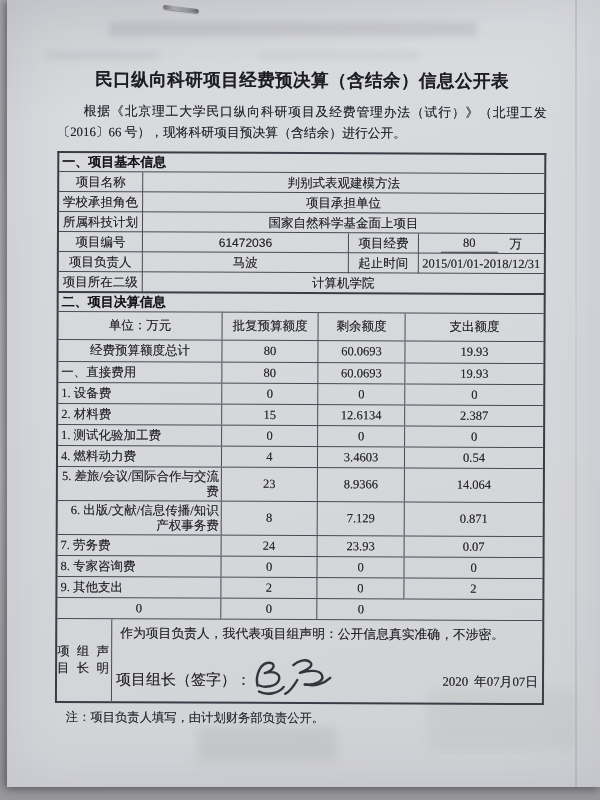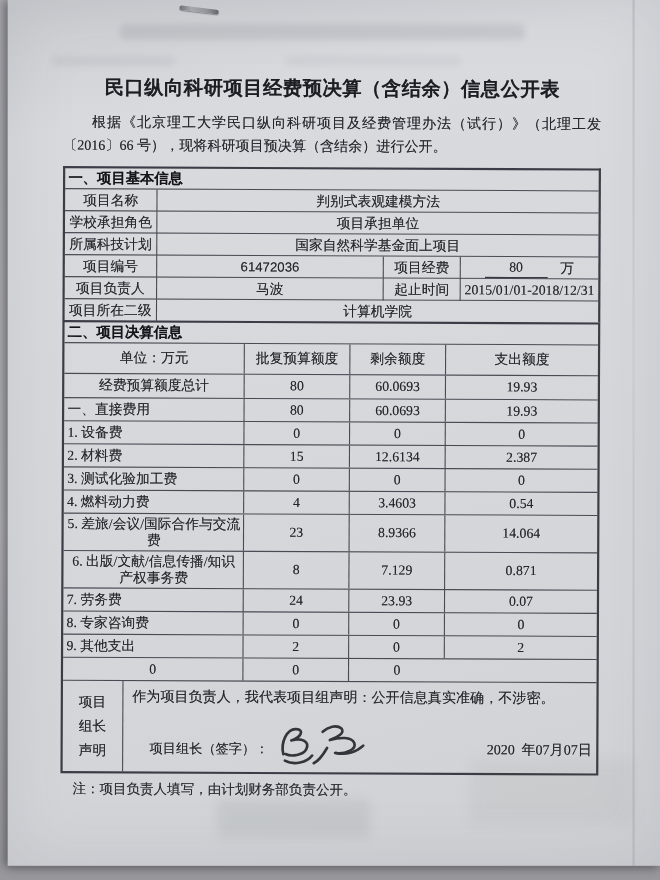--- a/index.html
+++ b/index.html
@@ -55,41 +55,41 @@
     font-weight: bold; font-size: 13px; color: #14141a;
     height: 18px; line-height: 17px; padding-left: 3px;
   }
   .grid-row { display: grid; border-top: 1px solid #4a4a54; }
   .cell {
     font-size: 12.5px; display: flex; align-items: center; justify-content: center;
     border-right: 1px solid #4a4a54; min-height: 20px; line-height: 15px;
     padding: 1px 2px; text-align: center;
   }
   .cell:last-child { border-right: none; }
-  .cell.left { justify-content: flex-start; text-align: center; padding-left: 3px; }
+  .cell.left { justify-content: flex-start; text-align: right; padding-left: 3px; }
   .r-basic { grid-template-columns: 84px 1fr; height: 20px; }
   .r-basic4 { grid-template-columns: 84px 206px 70px 1fr; height: 20px; }
   .underlined-amount { border-bottom: 1px solid #3a3a44; padding: 0 22px 1px 22px; }
   .unit-after { margin-left: 12px; }
   .numcell-sans { font-family: "Liberation Sans", "DejaVu Sans", sans-serif; font-weight: normal; font-size: 12px; }
 
   .r-fin-head { grid-template-columns: 164px 96px 87px 1fr; height: 28px; }
   .r-fin { grid-template-columns: 164px 96px 87px 1fr; }
   .r-fin .cell { min-height: 20px; }
   .r-fin.total { height: 22px; }
   .r-fin.tall .cell { min-height: 33px; }
 
   .decl { display: grid; grid-template-columns: 55px 1fr; border-top: 1px solid #4a4a54; height: 83px; }
   .decl-side {
-    border-right: 1px solid #4a4a54; display: flex; flex-direction: column;
+    border-right: 1px solid #4a4a54; display: flex; 
     align-items: center; justify-content: center; gap: 5px; font-size: 12.5px;
   }
   .decl-body { position: relative; padding: 5px 6px 0 8px; }
   .decl-statement { font-size: 12.8px; line-height: 18px; }
-  .sign-label { position: absolute; left: 24px; bottom: 12px; font-size: 12px; }
+  .sign-label { position: absolute; left: 4px; bottom: 12px; font-size: 15px; }
   .signature-svg { position: absolute; left: 135px; bottom: 4px; }
   .decl-date { position: absolute; right: 4px; bottom: 12px; font-size: 12.8px; white-space: nowrap; }
   .decl-date span { display: inline-block; }
   .decl-date .gap { margin-left: 0; }
   .decl-date .gap-s { margin-left: 6px; }
 
   .footnote { margin-top: 6px; padding-left: 11px; font-size: 12.3px; color: #2a2a32; }
 </style>
 </head>
 <body>
@@ -173,21 +173,21 @@
         <div class="cell">0</div>
         <div class="cell">0</div>
       </div>
       <div class="grid-row r-fin">
         <div class="cell left">2. 材料费</div>
         <div class="cell">15</div>
         <div class="cell">12.6134</div>
         <div class="cell">2.387</div>
       </div>
       <div class="grid-row r-fin">
-        <div class="cell left">3. 测试化验加工费</div>
+        <div class="cell left">1. 测试化验加工费</div>
         <div class="cell">0</div>
         <div class="cell">0</div>
         <div class="cell">0</div>
       </div>
       <div class="grid-row r-fin">
         <div class="cell left">4. 燃料动力费</div>
         <div class="cell">4</div>
         <div class="cell">3.4603</div>
         <div class="cell">0.54</div>
       </div>

